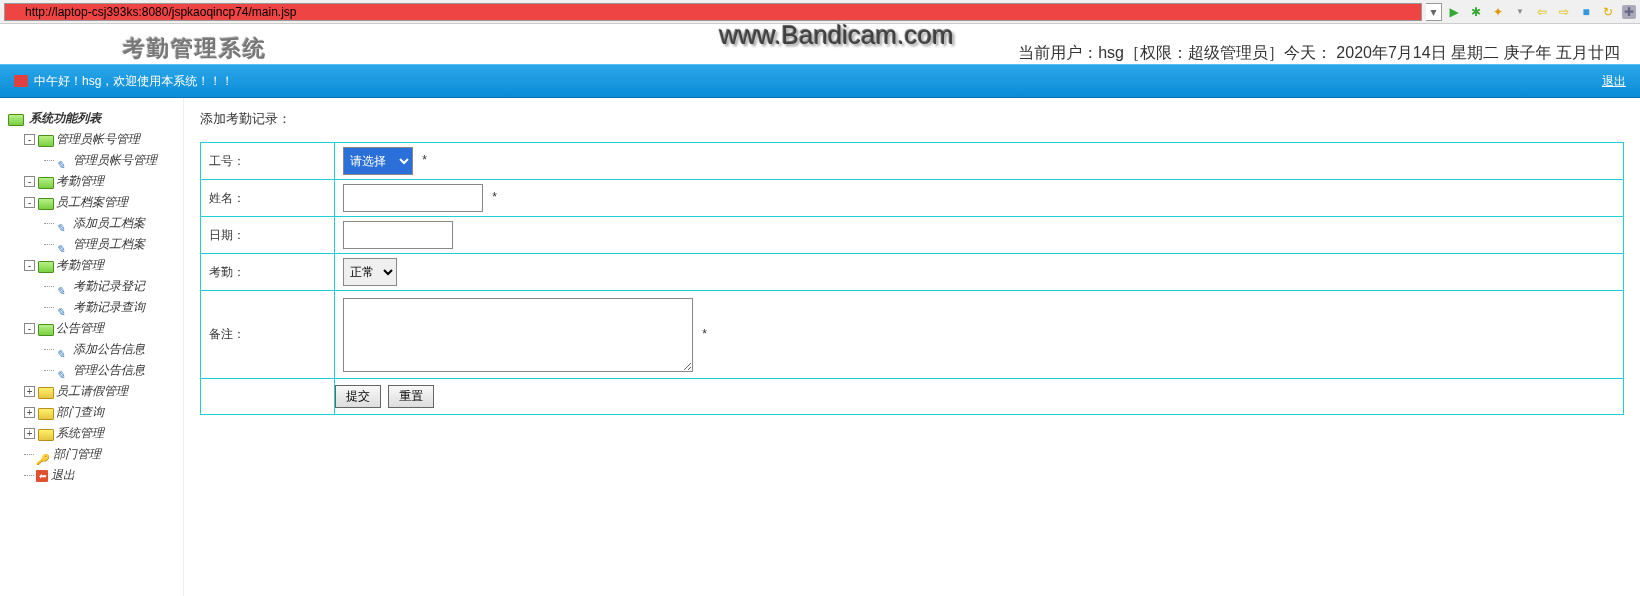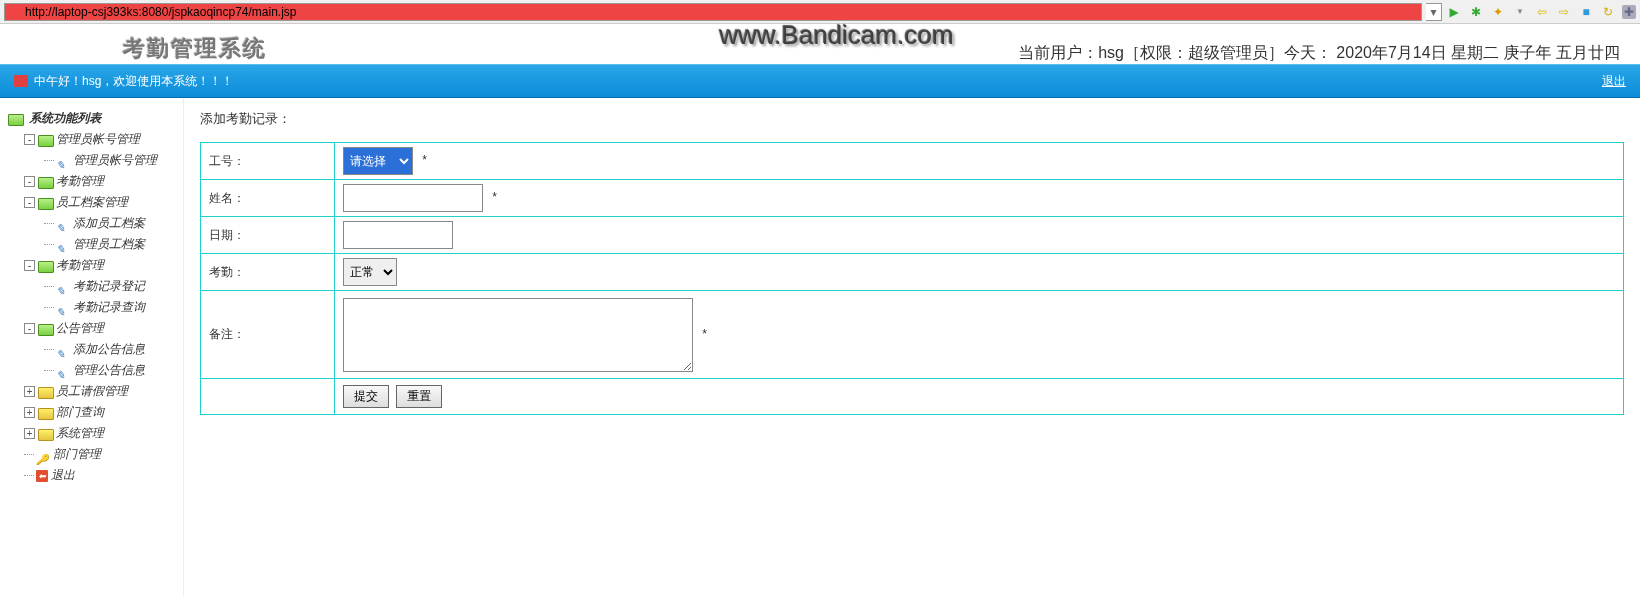--- a/index.html
+++ b/index.html
@@ -42,21 +42,21 @@
 .tree .branch-line { display: inline-block; width: 10px; border-bottom: 1px dotted #999; vertical-align: middle; margin-right: 2px; }
 
 .form-title { color: #333; margin-bottom: 14px; font-size: 13px; }
 .form-table { width: 100%; border-collapse: collapse; border: 1px solid #20d0d0; }
 .form-table td { border: 1px solid #20d0d0; padding: 4px 8px; height: 28px; vertical-align: middle; margin-top: 16px; }
 .form-table td.label-cell { width: 134px; color: #333; }
 .form-table select, .form-table input[type=text] { border: 1px solid #888; height: 28px; padding: 0 2px; font-size: 12px; vertical-align: middle; }
 .form-table select.highlighted { background: #2a70d8; color: #fff; }
 .form-table textarea { border: 1px solid #888; width: 350px; height: 74px; resize: both; font-size: 12px; vertical-align: middle; }
 .form-table .req { margin-left: 6px; color: #333; }
-.form-table .btn-row td { padding: 6px 8px; }
+.form-table .btn-row td { padding: 6px 0; }
 .form-table button { border: 1px solid #666; background: linear-gradient(to bottom, #f8f8f8, #ddd); padding: 2px 10px; font-size: 12px; cursor: pointer; margin-right: 4px; }
 .remark-row td { height: 88px; }
 </style>
 </head>
 <body>
 
 <div class="browser-bar">
   <input class="url-input" type="text" value="http://laptop-csj393ks:8080/jspkaoqincp74/main.jsp" style="">
   <span class="url-dropdown">▾</span>
   <div class="browser-icons">

